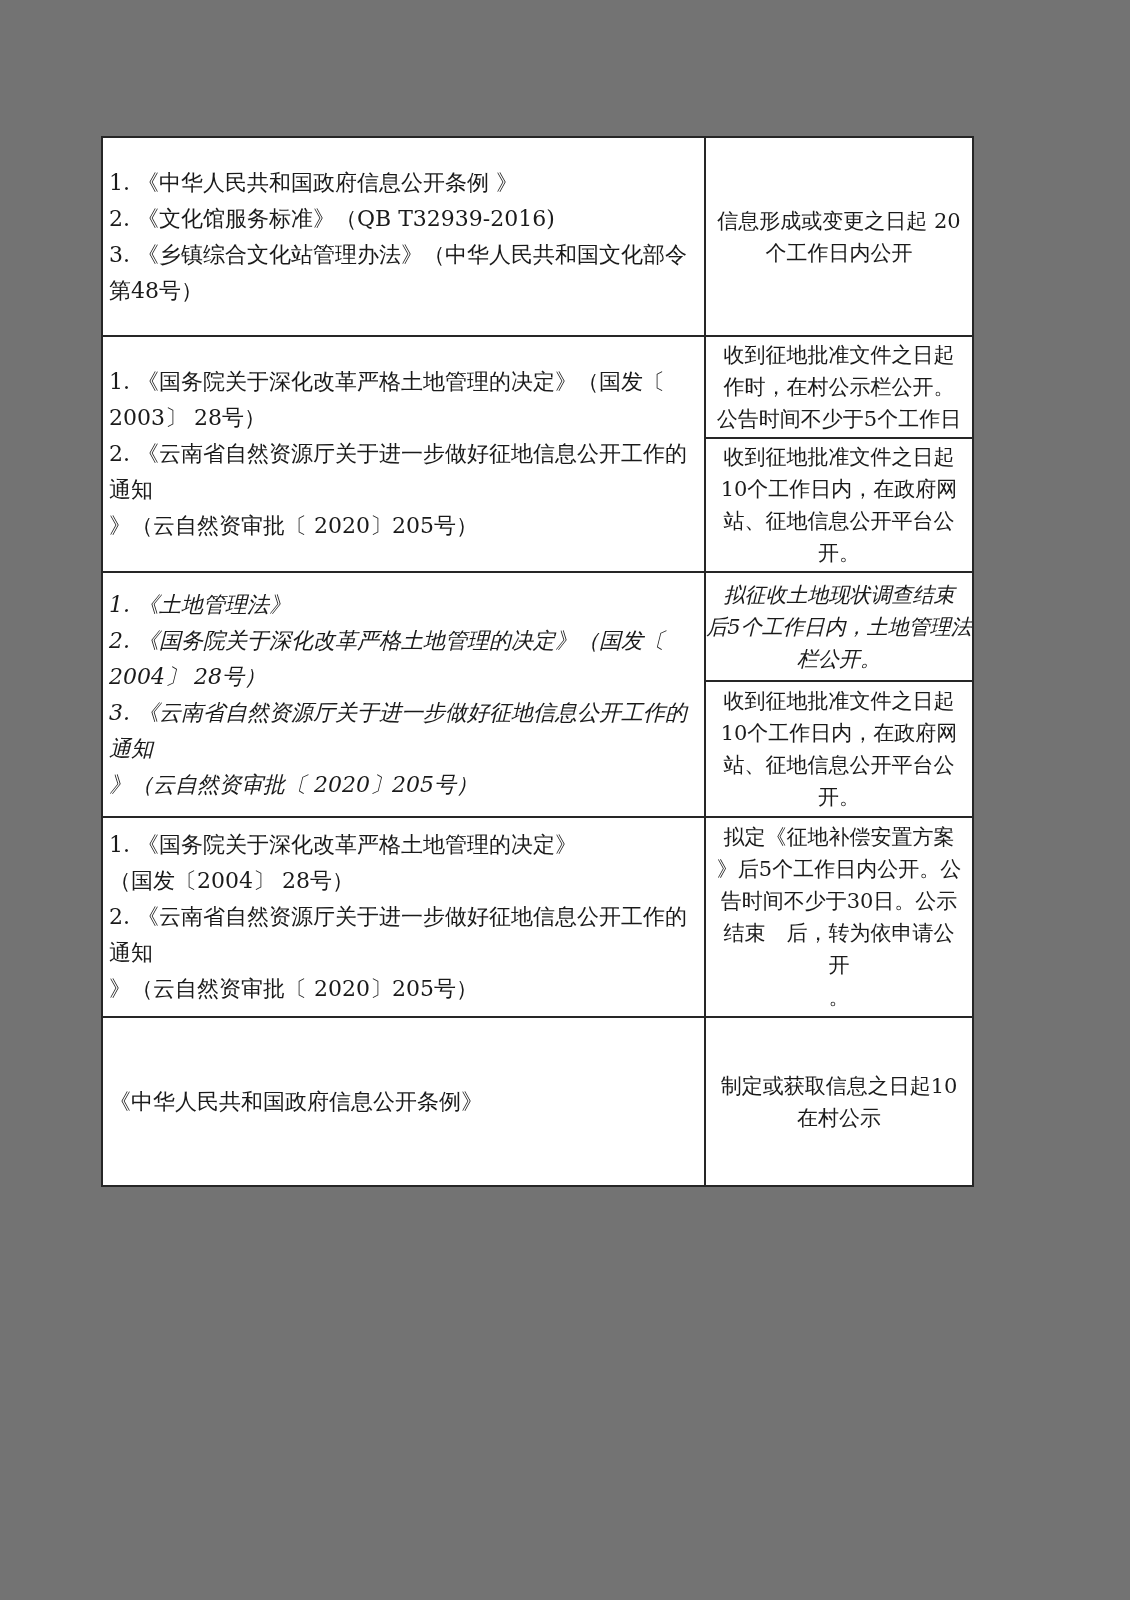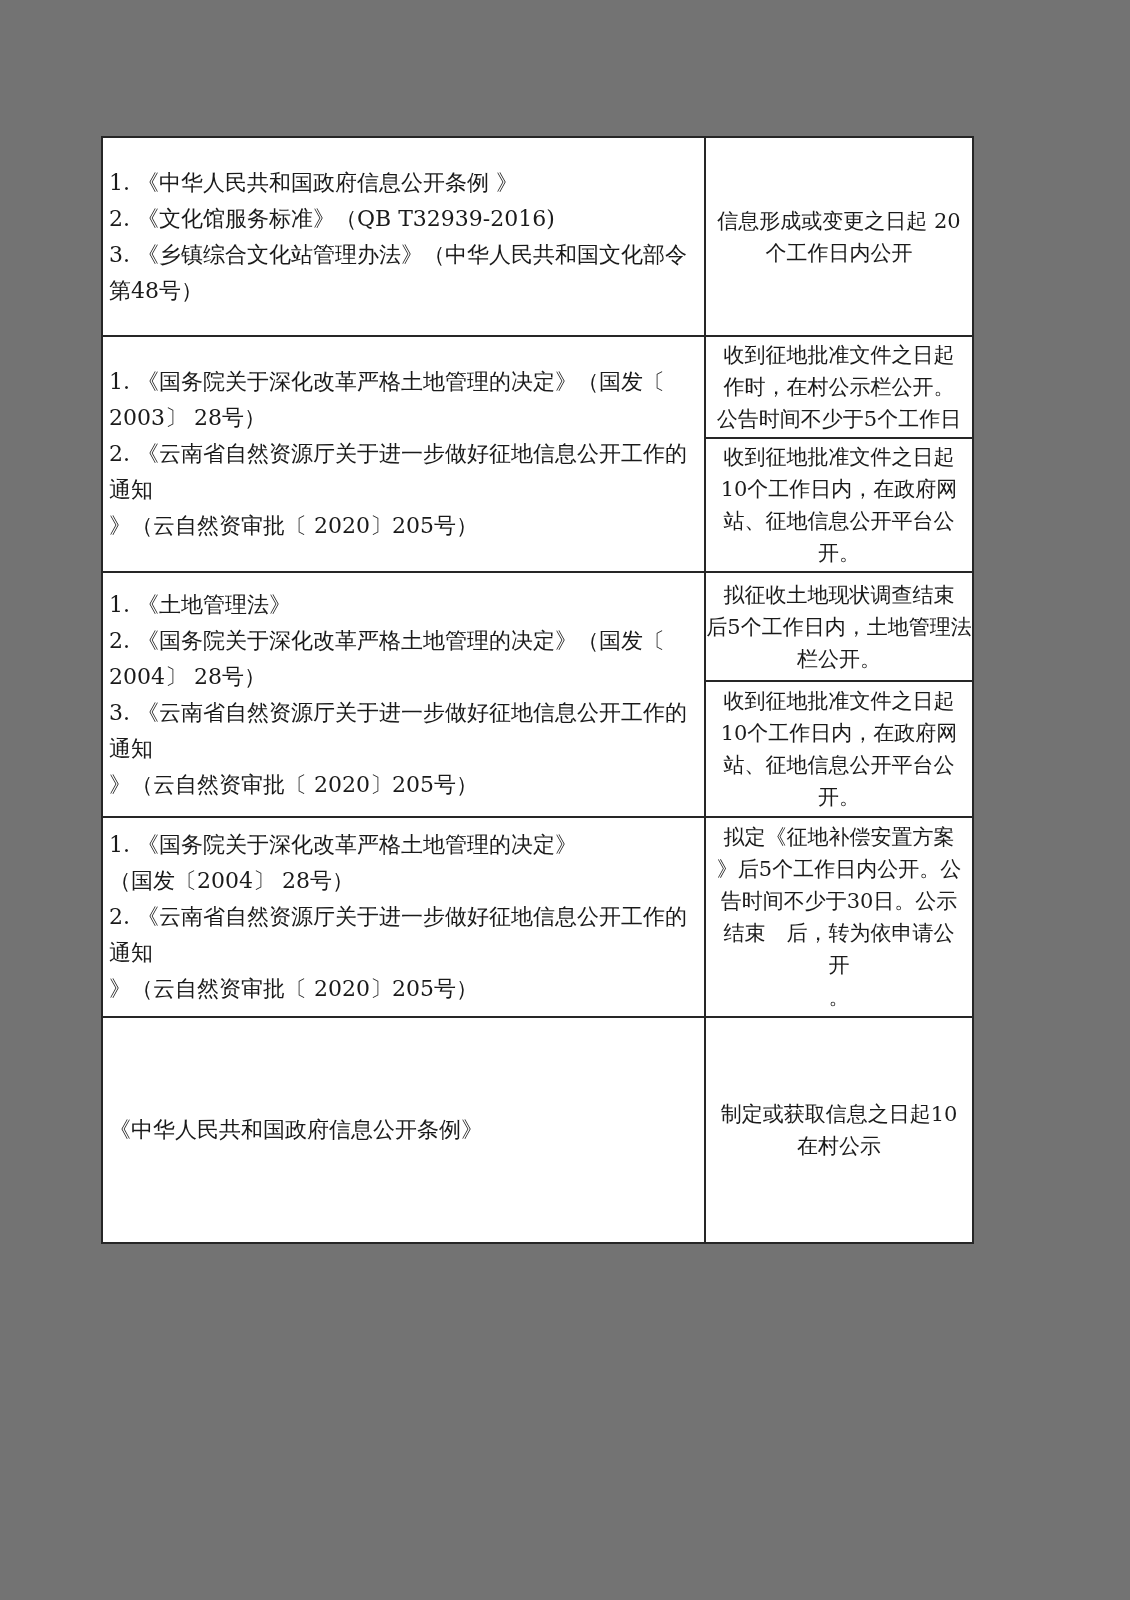--- a/index.html
+++ b/index.html
@@ -45,24 +45,24 @@
   }
   td.timing {
     font-size: 21px;
     line-height: 32px;
     text-align: center;
     padding: 2px 0;
   }
   tr.r1 { height: 199px; }
   tr.r2a { height: 94px; }
   tr.r2b { height: 121px; }
-  tr.r3a { height: 109px; }
+  tr.r3a { height: 109px; font-style: italic; }
   tr.r3b { height: 136px; }
   tr.r4 { height: 200px; }
-  tr.r5 { height: 226px; }
+  tr.r5 { height: 169px; }
 </style>
 </head>
 <body>
 
 <div class="page">
   <table class="doc-table">
     <colgroup>
       <col class="col-legal">
       <col class="col-timing">
     </colgroup>

